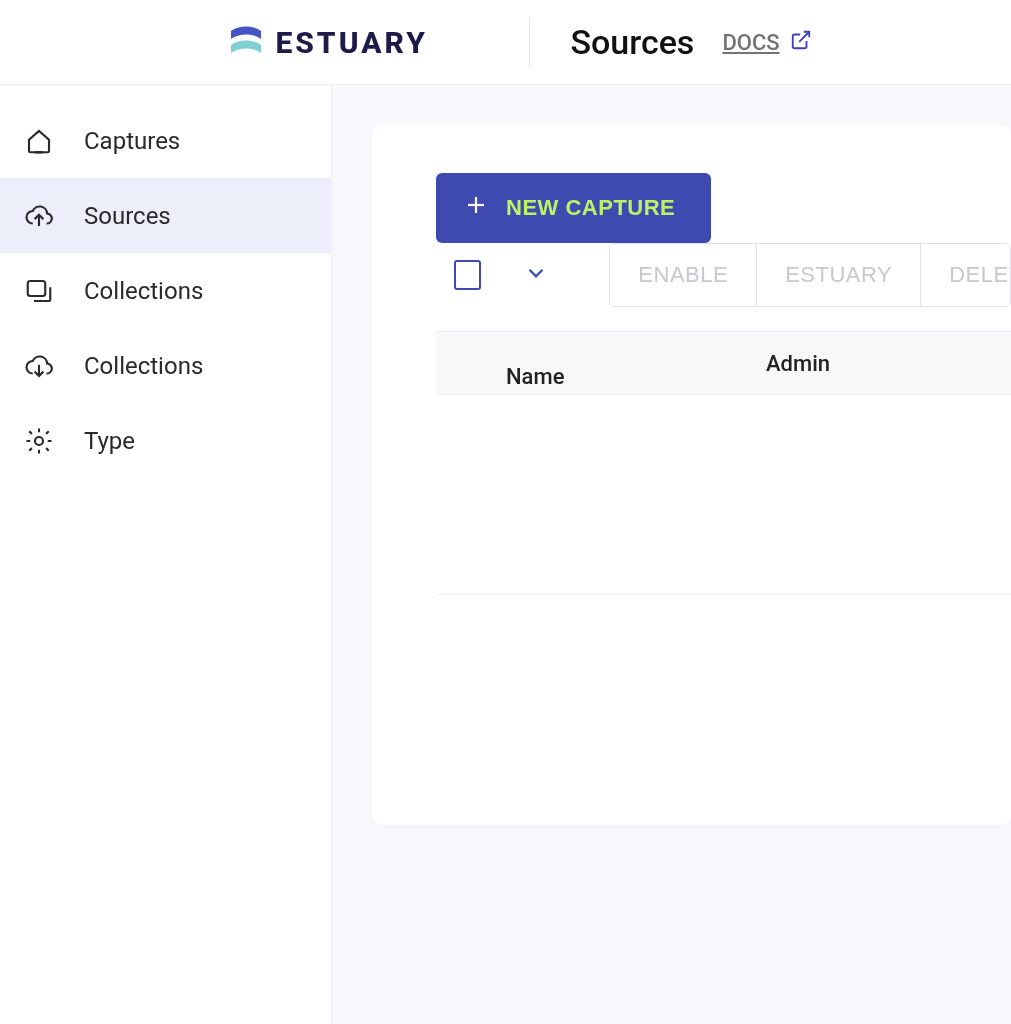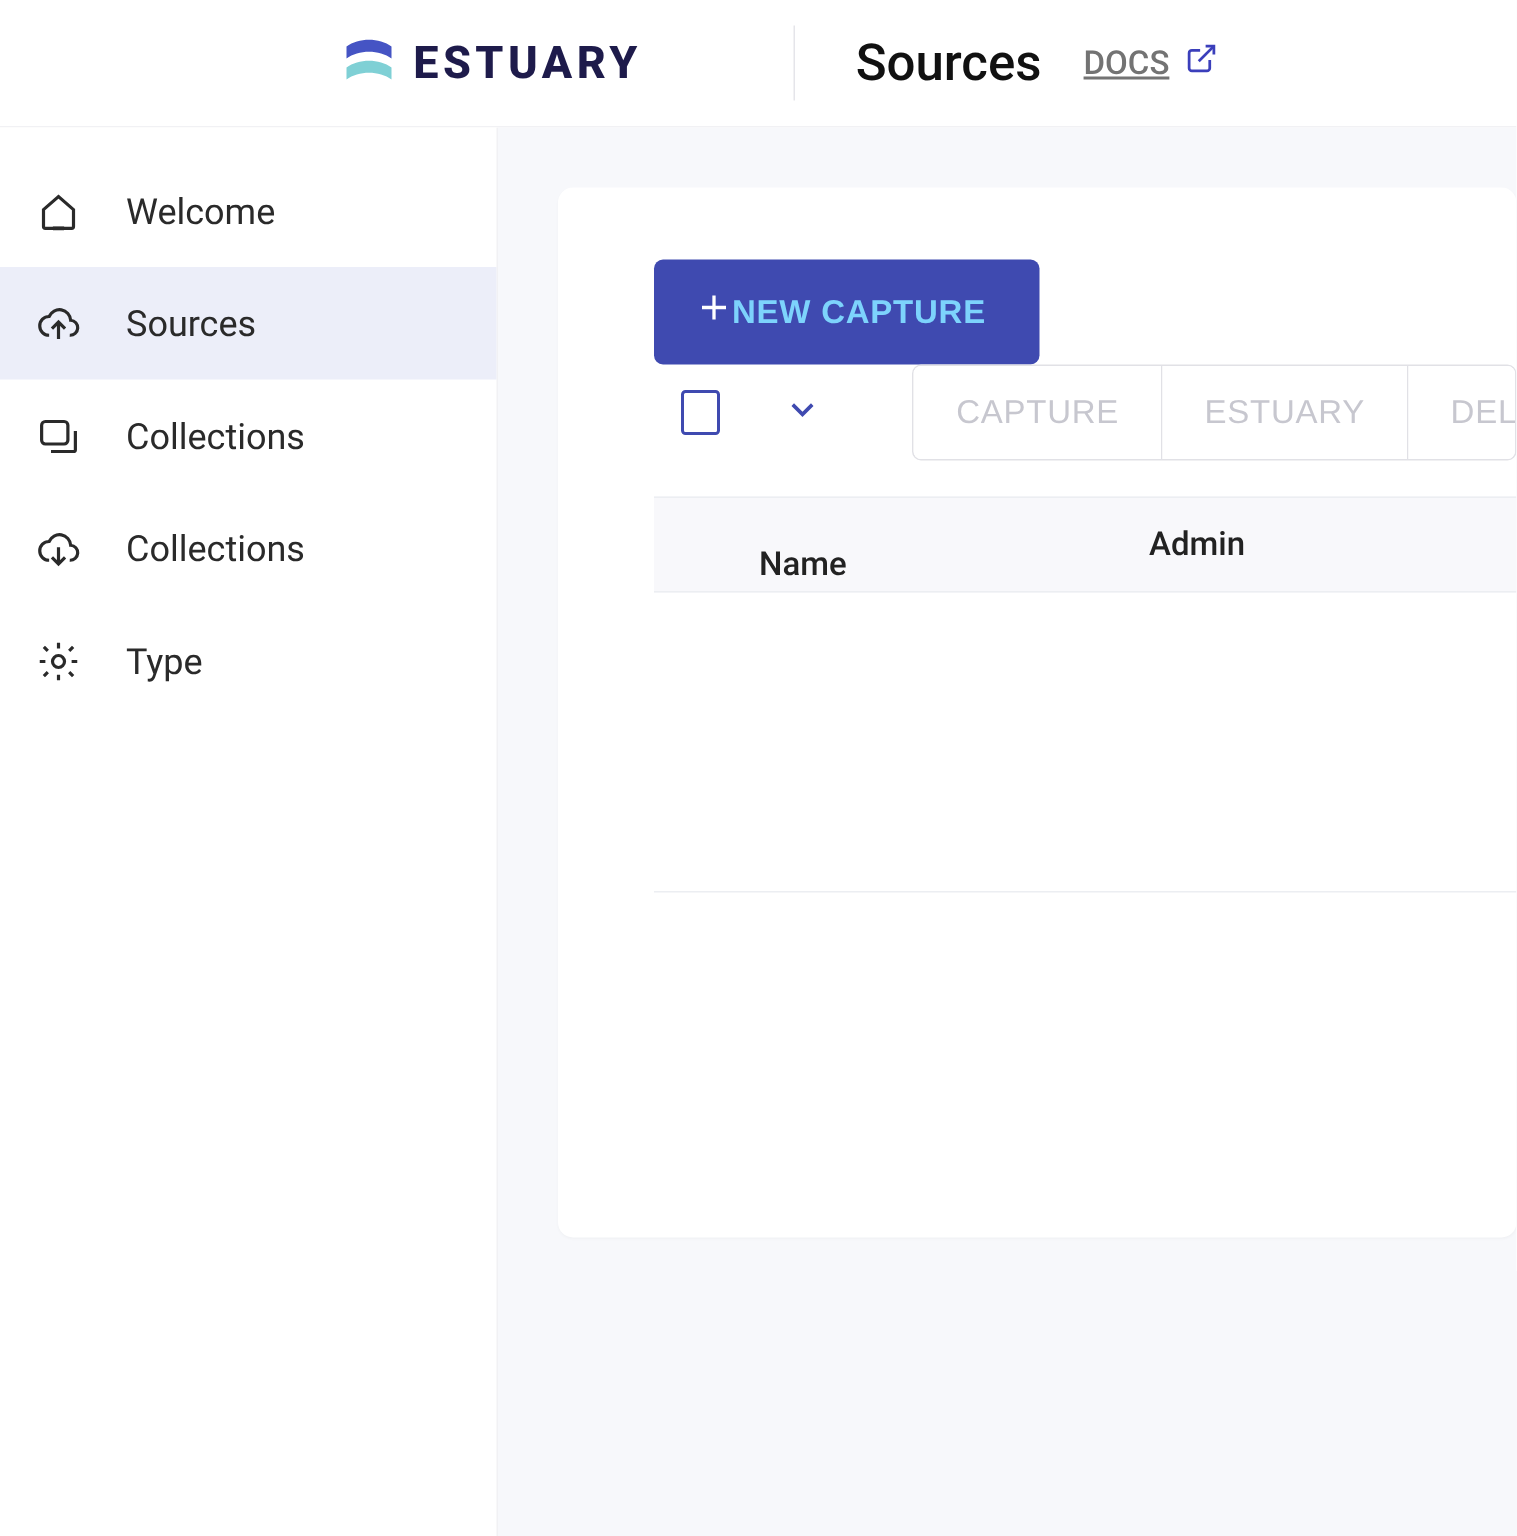--- a/index.html
+++ b/index.html
@@ -111,22 +111,23 @@
     background: #fff;
     border-radius: 10px;
     min-height: 700px;
     padding: 48px 0 0 64px;
     box-shadow: 0 1px 2px rgba(0,0,0,0.03);
   }
 
   .new-capture-btn {
     display: inline-flex;
     align-items: center;
+    gap: 18px;
     background: #3f4ab0;
-    color: #7dd3fc;
+    color: #bef264;
     font-size: 22px;
     font-weight: 700;
     letter-spacing: 0.5px;
     border: none;
     border-radius: 6px;
     padding: 20px 36px 20px 28px;
     cursor: pointer;
   }
   .new-capture-btn svg {
     width: 24px; height: 24px;
@@ -241,21 +242,21 @@
 
   <nav class="sidebar">
 
     <div class="nav-item">
       <span class="icon">
         <svg viewBox="0 0 24 24">
             <path d="M4 11 L12 4 L20 11 V20 A1 1 0 0 1 19 21 H5 A1 1 0 0 1 4 20 Z"></path>
             <line x1="9" y1="21" x2="15" y2="21" stroke-width="2"></line>
           </svg>
       </span>
-      <span>Welcome</span>
+      <span>Captures</span>
     </div>
 
     <div class="nav-item active">
       <span class="icon">
         <svg viewBox="0 0 24 24">
           <path d="M7 18a5 5 0 0 1 0-10 6 6 0 0 1 11.5 2A4 4 0 0 1 18 18"></path>
           <line x1="12" y1="20" x2="12" y2="11"></line>
           <polyline points="8.5 14.5 12 11 15.5 14.5"></polyline>
         </svg>
       </span>
@@ -312,21 +313,21 @@
       <div class="toolbar">
         <div class="select-all-box"></div>
         <div class="dropdown-chevron">
           <span>
             <svg viewBox="0 0 24 24">
                 <polyline points="6 9 12 15 18 9"></polyline>
               </svg>
           </span>
         </div>
         <div class="action-group">
-          <button class="action-btn">CAPTURE</button>
+          <button class="action-btn">ENABLE</button>
           <button class="action-btn">ESTUARY</button>
           <button class="action-btn">DELETE</button>
         </div>
       </div>
 
       <div class="table-header">
         <div class="col-name">Name</div>
         <div class="col-type">Admin</div>
       </div>
       <div class="table-body"></div>

